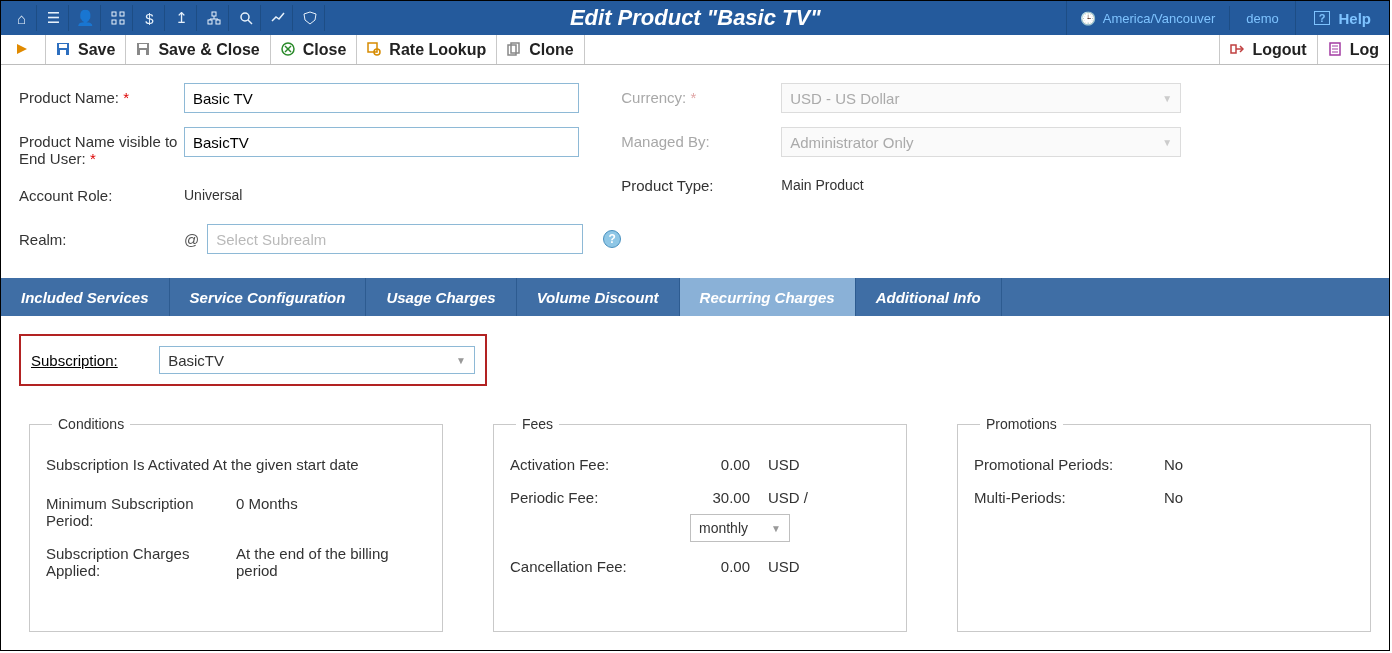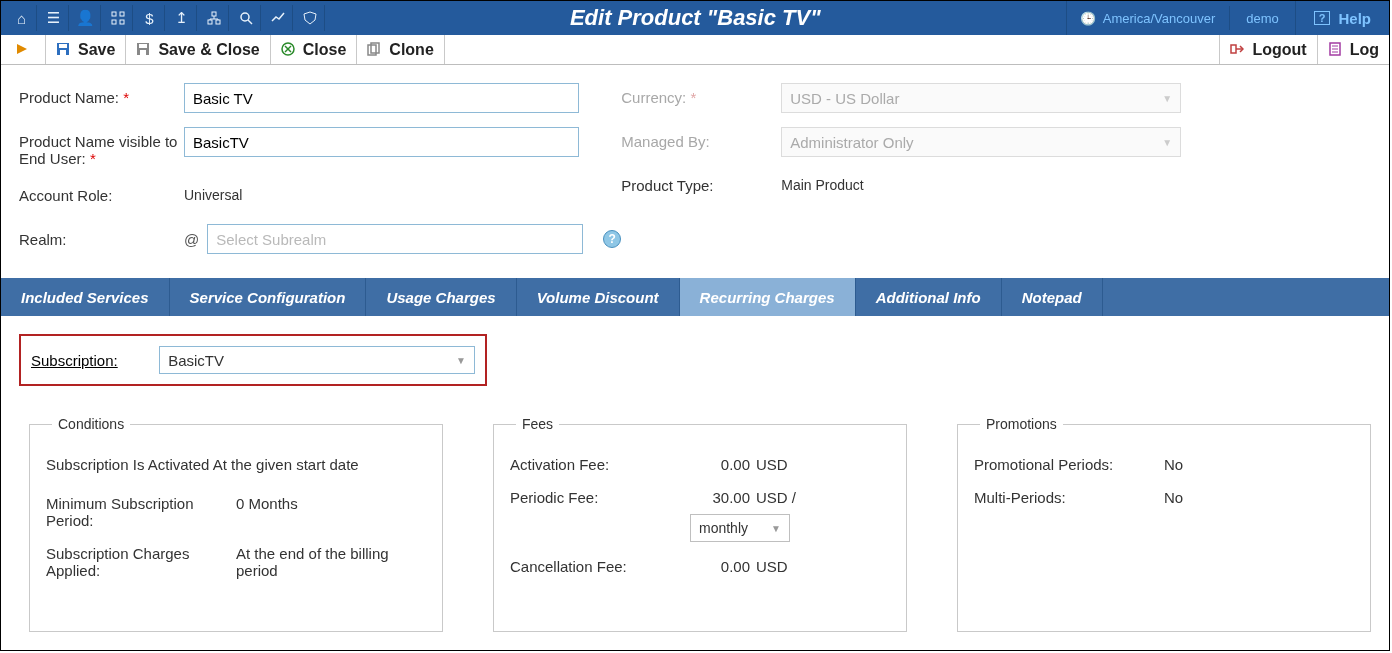--- a/index.html
+++ b/index.html
@@ -161,21 +161,21 @@
   }
   .panel-conditions { width: 415px; }
   .panel-fees { width: 415px; }
   .panel-promo { width: 415px; }
   .panel-row { display: flex; margin-bottom: 16px; font-size: 15px; align-items: flex-start; }
   .panel-row .plabel { width: 190px; }
   .panel-row .pval { flex: 1; }
   .panel-conditions .panel-row.full { display:block; margin-bottom: 22px; }
   .panel-fees .panel-row .plabel { width: 180px; }
   .fee-val { width: 60px; text-align: right; display: inline-block; }
-  .fee-cur { padding-left: 6px; }
+  .fee-cur { padding-left: 6px; margin-left: 12px; }
   .small-select {
     width: 100px; height: 28px;
     border: 1px solid #bfbfbf;
     padding: 3px 8px; font-size: 14px;
     display: inline-flex; align-items: center; justify-content: space-between;
     margin-top: 4px; background: #fff;
   }
   .small-select .caret { font-size: 10px; color: #999; }
   ::placeholder { color: #b9b9b9; }
 </style>
@@ -266,20 +266,27 @@
     <div class="btn">
         <span class="ico"><svg width="14" height="14">
             <circle cx="7" cy="7" r="6" fill="none" stroke="#2a8a2a" stroke-width="1.5"></circle>
             <line x1="4" y1="4" x2="10" y2="10" stroke="#2a8a2a" stroke-width="1.5"></line>
             <line x1="10" y1="4" x2="4" y2="10" stroke="#2a8a2a" stroke-width="1.5"></line>
           </svg></span>
         <span>Close</span>
       </div>
     <div class="btn">
         <span class="ico"><svg width="14" height="14">
+            <rect x="1" y="1" width="9" height="9" fill="none" stroke="#d68b00" stroke-width="1.5"></rect>
+            <circle cx="10" cy="10" r="3" fill="none" stroke="#d68b00" stroke-width="1.5"></circle>
+          </svg></span>
+        <span>Rate Lookup</span>
+      </div>
+    <div class="btn">
+        <span class="ico"><svg width="14" height="14">
             <rect x="1" y="3" width="8" height="10" fill="none" stroke="#888" stroke-width="1.5"></rect>
             <rect x="4" y="1" width="8" height="10" fill="none" stroke="#888" stroke-width="1.5"></rect>
           </svg></span>
         <span>Clone</span>
       </div>
     <div class="spacer"></div>
     <div class="btn right">
         <span class="ico"><svg width="14" height="14">
             <rect x="1" y="3" width="5" height="8" fill="none" stroke="#c04040" stroke-width="1.5"></rect>
             <line x1="6" y1="7" x2="13" y2="7" stroke="#c04040" stroke-width="1.5"></line>
@@ -342,21 +349,20 @@
     </div>
   </div>
 
   <div class="tabstrip">
     <div class="tab">Included Services</div>
     <div class="tab">Service Configuration</div>
     <div class="tab">Usage Charges</div>
     <div class="tab">Volume Discount</div>
     <div class="tab active">Recurring Charges</div>
     <div class="tab">Additional Info</div>
-    <div class="tab">Notepad</div>
     <div class="tab filler"></div>
   </div>
 
   <div class="tab-content">
     <div class="sub-row">
       <div class="sub-lbl">Subscription:</div>
       <div class="sub-select">
         <span>BasicTV</span>
         <span class="caret">▼</span>
       </div>

